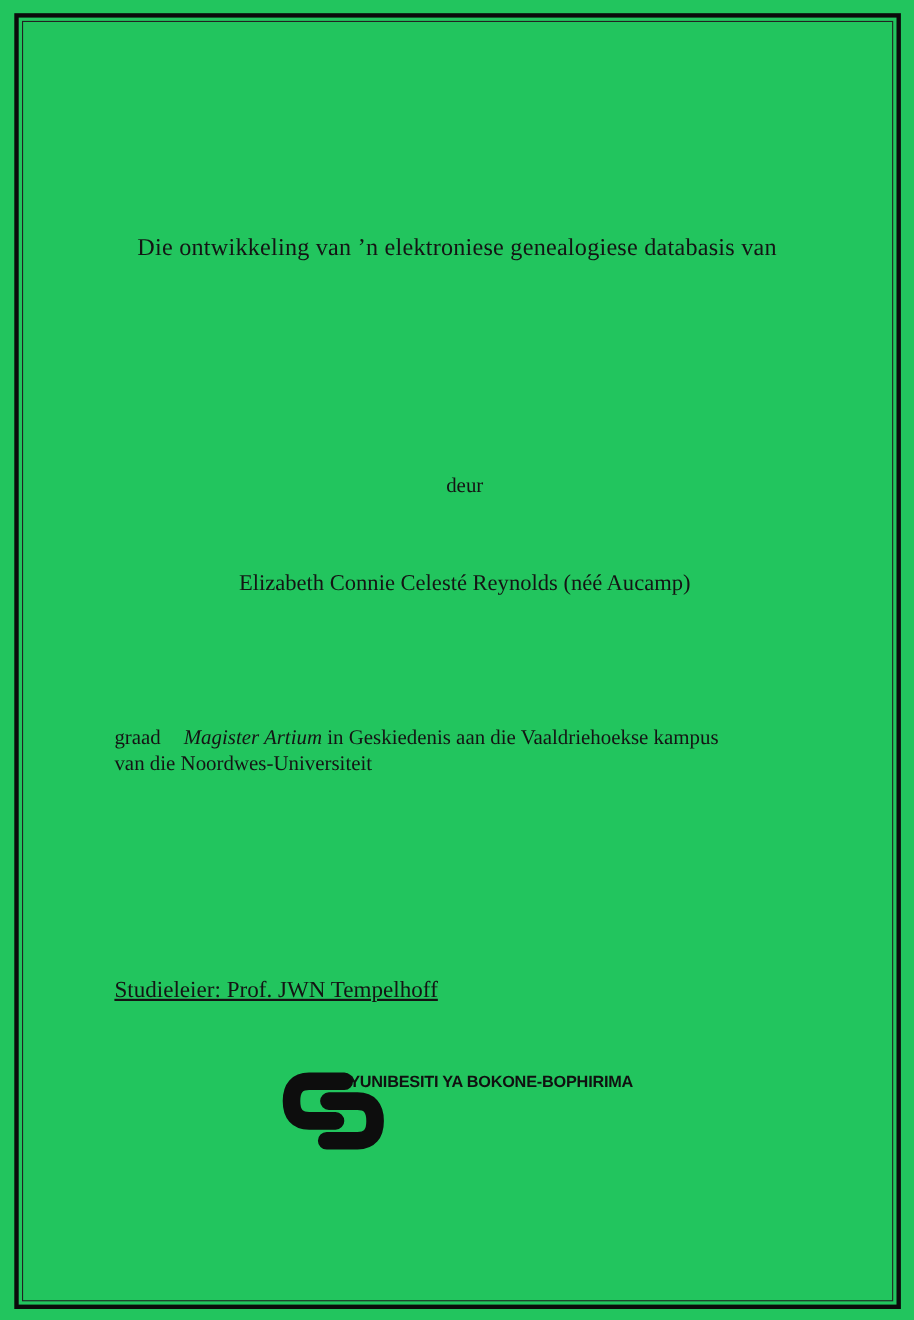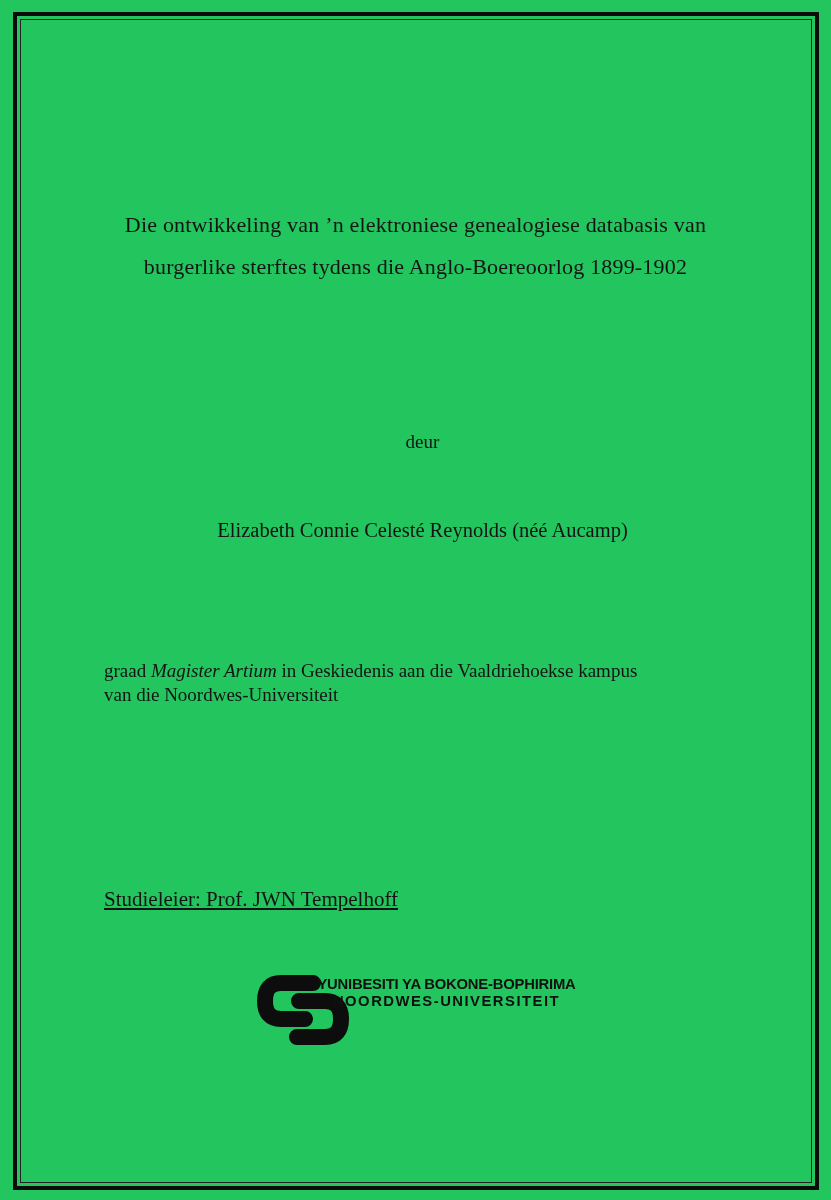--- a/index.html
+++ b/index.html
@@ -59,21 +59,21 @@
     top: 659px; left: 104px;
     width: 642px;
     font-size: 19px;
     line-height: 24px;
   }
   .s-line { display: block; }
   .s-justify {
     text-align: justify;
     text-align-last: justify;
   }
-  .statement em { font-style: italic; }
+  .statement em { font-style: italic; margin-left: 16px; }
 
   .supervisor-block {
     position: absolute;
     top: 886px; left: 104px;
     font-size: 21px;
     line-height: 27.5px;
     text-decoration: underline;
   }
 
   .logo {
@@ -108,21 +108,20 @@
 </head>
 <body>
 
 <div class="page">
 
   <div class="frame-outer"></div>
   <div class="frame-inner"></div>
 
   <h1 class="title">
     <span class="line">Die ontwikkeling van ’n elektroniese genealogiese databasis van</span>
-    <span class="line">burgerlike sterftes tydens die Anglo-Boereoorlog 1899-1902</span>
   </h1>
 
   <div class="deur">deur</div>
 
   <div class="author">Elizabeth Connie Celesté Reynolds (néé Aucamp)</div>
 
   <div class="statement">
     <div class="s-line"><span>graad </span><em>Magister Artium</em><span> in Geskiedenis aan die Vaaldriehoekse kampus</span></div>
     <div class="s-line">van die Noordwes-Universiteit</div>
   </div>
@@ -131,17 +130,16 @@
     <div>Studieleier: Prof. JWN Tempelhoff</div>
   </div>
 
   <div class="logo">
     <svg class="logo-mark" viewBox="0 0 96 78" aria-hidden="true">
       <path d="M 58 12 H 26 Q 10 12 10 30 Q 10 48 26 48 H 50"></path>
       <path d="M 44 30 H 70 Q 86 30 86 48 Q 86 66 70 66 H 42"></path>
     </svg>
     <div class="logo-text">
       <div class="lt1">YUNIBESITI YA BOKONE-BOPHIRIMA</div>
-      <div class="lt3">NOORDWES-UNIVERSITEIT</div>
     </div>
   </div>
 
 </div>
 
 </body></html>

